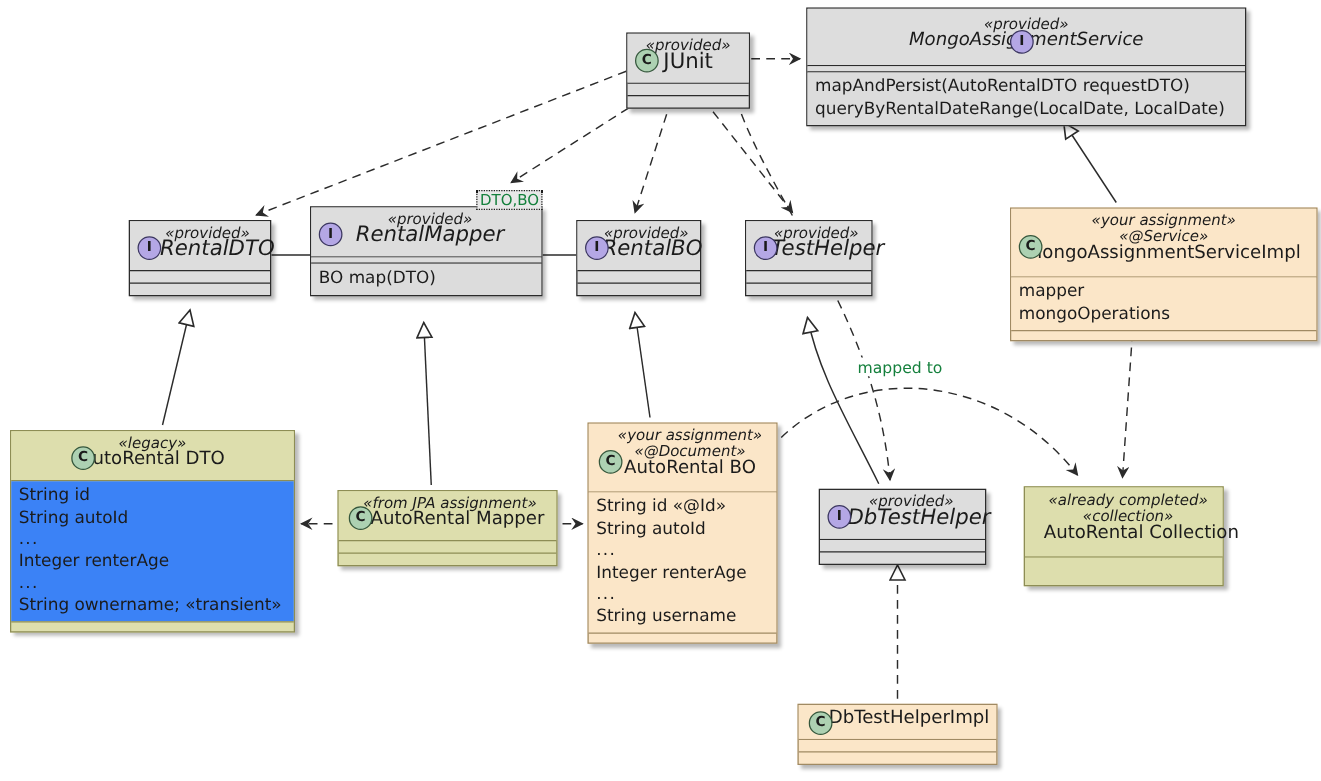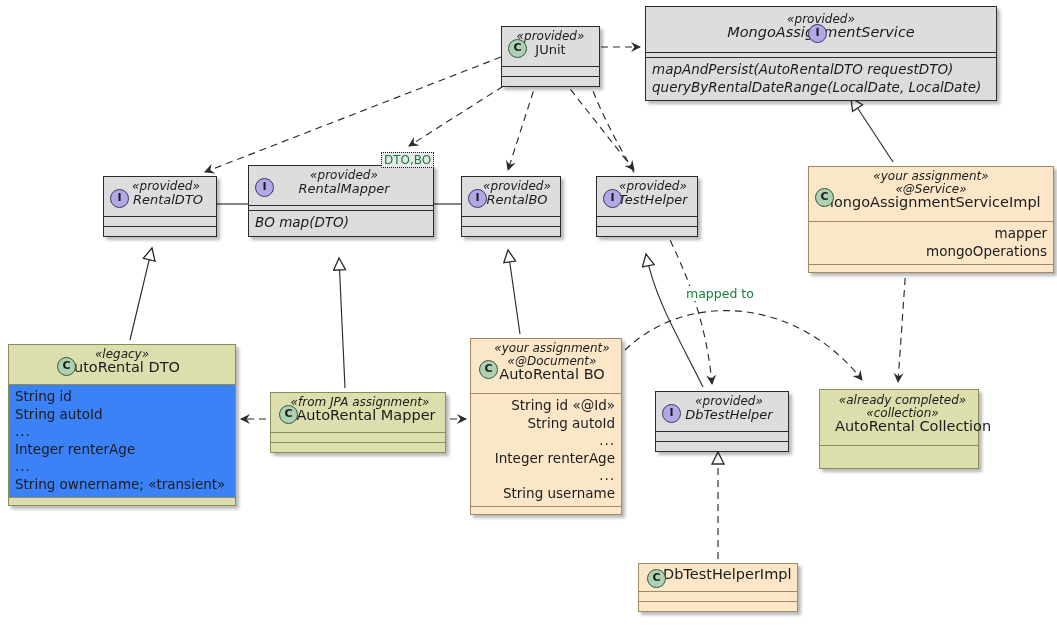--- a/index.html
+++ b/index.html
@@ -34,32 +34,32 @@
     width:17px;height:17px;border-radius:50%;
     border:1.4px solid #2b2b2b;
     font-size:11px;font-weight:bold;
     text-align:center;line-height:16px;
     color:#1b1b1b;
   }
   .badge.iface{background:#b4a7e5;border-color:#3b3660;}
   .badge.cls{background:#add1b2;border-color:#35573c;}
 
   .stereo{font-style:italic;font-size:12px;color:#1b1b1b;display:block;}
-  .title{font-size:13px;color:#1b1b1b;display:block;white-space:nowrap;}
+  .title{font-size:17px;color:#1b1b1b;display:block;white-space:nowrap;}
   .title.it{font-style:italic;}
   .attr{font-size:13.5px;color:#1b1b1b;white-space:nowrap;}
   .attr.dots{font-size:13.5px;letter-spacing:1px;}
 
   
   .grey{background:#dddddd;}
   .grey .hdr{background:#dddddd;}
-  .grey .body{background:#dcdcdc;font-style:italic;}
+  .grey .body{background:#dcdcdc;}
   .cream{background:#fbe6c8;border-color:#a08a63;}
   .cream .hdr{background:#fbe6c8;}
-  .cream .body{background:#fbe6c8;text-align:right;}
+  .cream .body{background:#fbe6c8;}
   .olive{background:#dddead;border-color:#8d8d55;}
   .olive .hdr{background:#dddead;}
   .olive .body{background:#3b82f6;}
   .cream .sep,.olive .sep{background:#8d8d55;}
   .cream .sep{background:#a08a63;}
 
   
   #n-junit      {left:501px;  top:26px;  width:99px;}
   #n-mongosvc   {left:645px;  top:6px;   width:352px;}
   #n-rentaldto  {left:103px;  top:176px; width:114px;}

